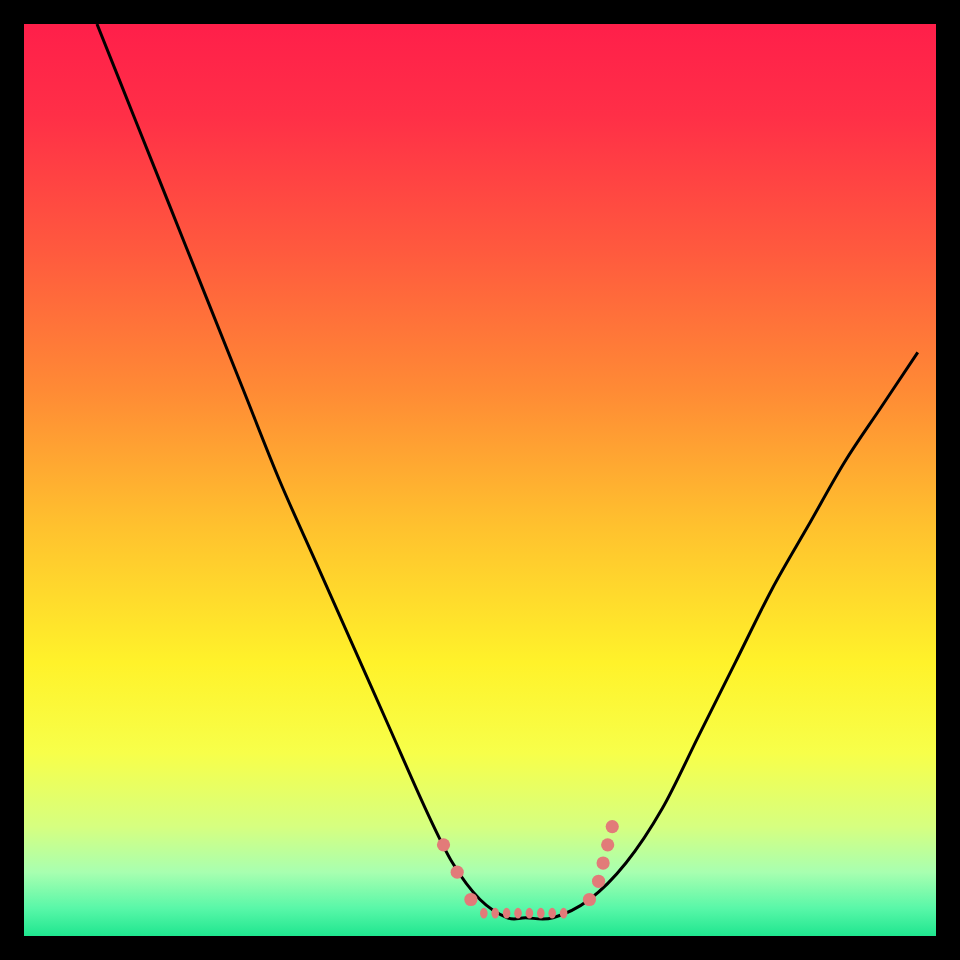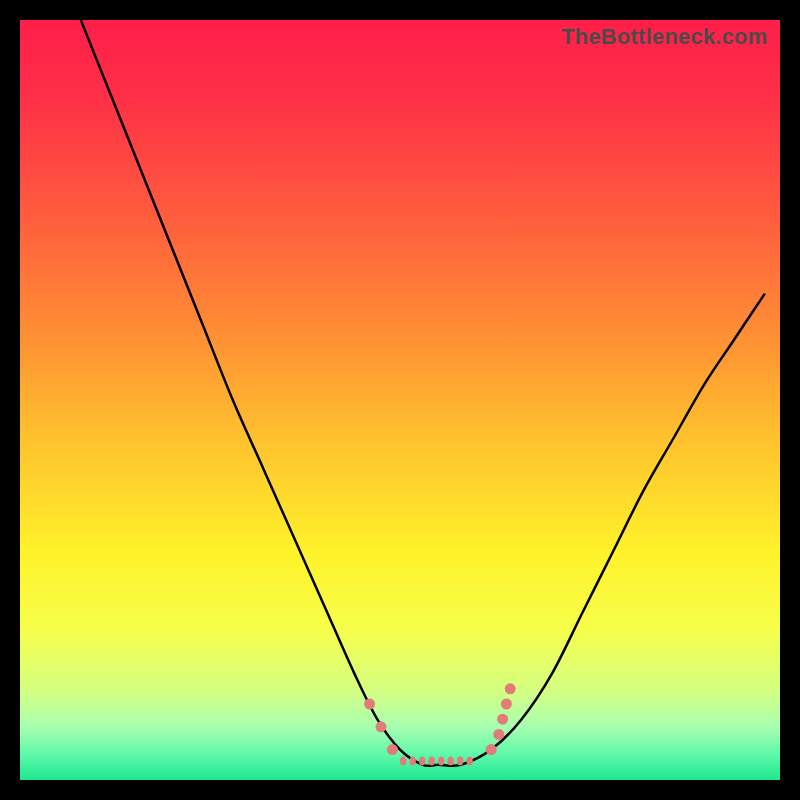--- a/index.html
+++ b/index.html
@@ -43,21 +43,20 @@
     height: 760px;
     z-index: 3;
   }
 </style>
 </head>
 <body>
 
 <div class="frame">
   <div class="plot">
 
-    <div class="watermark">TheBottleneck.com</div>
 
     <svg class="curve" viewBox="0 0 760 760" preserveAspectRatio="none">
       <defs>
         <linearGradient id="bg-grad" x1="0" y1="0" x2="0" y2="1">
         <stop offset="0%" stop-color="#ff1f4a"></stop>
             <stop offset="10%" stop-color="#ff2f47"></stop>
             <stop offset="25%" stop-color="#ff5a3e"></stop>
             <stop offset="40%" stop-color="#ff8a35"></stop>
             <stop offset="55.00000000000001%" stop-color="#ffc12e"></stop>
             <stop offset="70%" stop-color="#fff22a"></stop>

